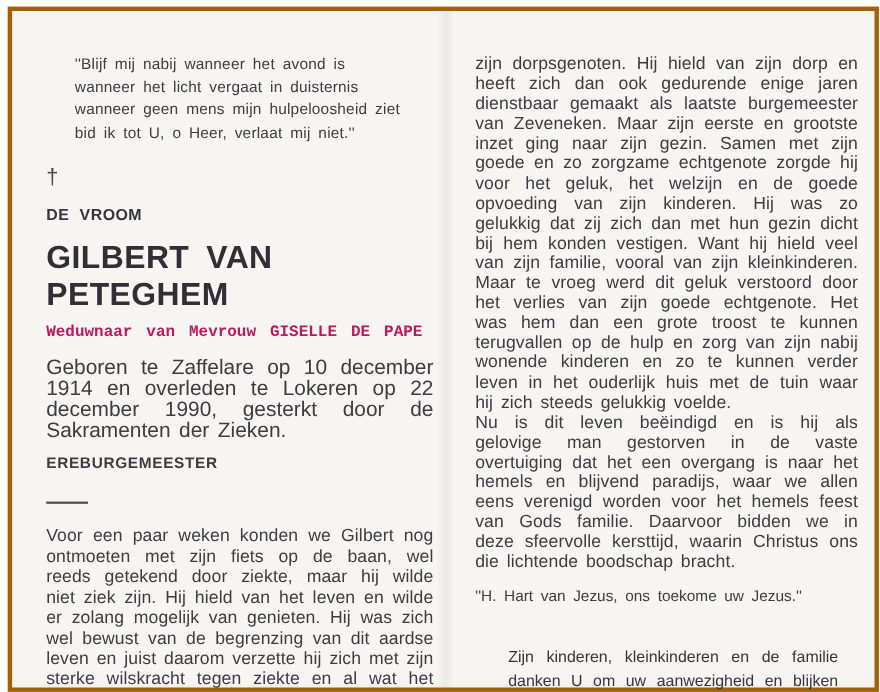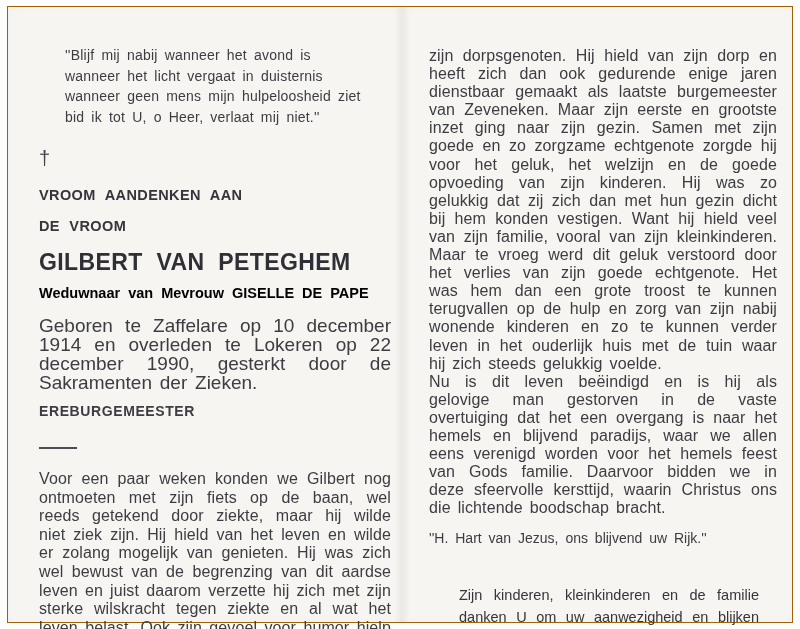--- a/index.html
+++ b/index.html
@@ -9,21 +9,21 @@
     height: 629px;
     background: #fdfdfc;
     font-family: "Liberation Sans", "DejaVu Sans", sans-serif;
     overflow: hidden;
   }
   .card {
     position: absolute;
     left: 7px; top: 6px;
     width: 784px; height: 615px;
     background: #f6f5f2;
-    border: 1px solid #a16207;
+    border: 4px solid #a16207;
     box-shadow: inset 0 0 6px rgba(0,0,0,0.03);
     color: #3c3c42;
   }
   .fold-line {
     position: absolute;
     left: 386px; top: 0; bottom: 0;
     width: 16px;
     background: linear-gradient(to right, rgba(0,0,0,0), rgba(0,0,0,0.05) 50%, rgba(0,0,0,0));
     pointer-events: none;
   }
@@ -55,32 +55,33 @@
     margin-top: 17px;
     font-size: 14.5px;
     font-weight: bold;
     word-spacing: 5px;
     letter-spacing: 0.4px;
     color: #35353b;
   }
   .dedication.second { margin-top: 15px; }
   .deceased-name {
     margin-top: 15px;
-    font-size: 23px;
+    font-size: 29px;
     font-weight: bold;
     letter-spacing: 0.4px;
     word-spacing: 7px;
     color: #2f2f35;
   }
   .spouse-line {
     margin-top: 9px;
     font-size: 14.5px;
     font-weight: bold;
     word-spacing: 4px;
-    color: #000000;
+    color: #be185d;
+    font-family: Liberation Mono, monospace;
   }
   .life-dates {
     margin-top: 15px;
     font-size: 19px;
     line-height: 19px;
     text-align: justify;
     word-spacing: 2.5px;
   }
   .honorific-title {
     margin-top: 11px;
@@ -135,21 +136,20 @@
   <div class="fold-line"></div>
 
   <div class="page-left">
     <div class="opening-quote">''Blijf mij nabij wanneer het avond is
 wanneer het licht vergaat in duisternis
 wanneer geen mens mijn hulpeloosheid ziet
 bid ik tot U, o Heer, verlaat mij niet.''</div>
 
     <div class="cross">†</div>
 
-    <div class="dedication">VROOM AANDENKEN AAN</div>
 
     <div class="dedication second">DE VROOM</div>
 
     <div class="deceased-name">GILBERT VAN PETEGHEM</div>
 
     <div class="spouse-line">Weduwnaar van Mevrouw GISELLE DE PAPE</div>
 
     <div class="life-dates">Geboren te Zaffelare op 10 december 1914 en overleden te Lokeren op 22 december 1990, gesterkt door de Sakramenten der Zieken.</div>
 
     <div class="honorific-title">EREBURGEMEESTER</div>
@@ -157,21 +157,21 @@
     <div class="separator-rule"></div>
 
     <p class="bio first">Voor een paar weken konden we Gilbert nog ontmoeten met zijn fiets op de baan, wel reeds getekend door ziekte, maar hij wilde niet ziek zijn. Hij hield van het leven en wilde er zolang mogelijk van genieten. Hij was zich wel bewust van de begrenzing van dit aardse leven en juist daarom verzette hij zich met zijn sterke wilskracht tegen ziekte en al wat het leven belast. Ook zijn gevoel voor humor hielp hem om vele problemen die zich in een mensenleven voordoen te ontwijken. Zo bracht hij een blijmoedige sfeer in de omgang met</p>
   </div>
 
   <div class="page-right">
     <p class="bio right">zijn dorpsgenoten. Hij hield van zijn dorp en heeft zich dan ook gedurende enige jaren dienstbaar gemaakt als laatste burgemeester van Zeveneken. Maar zijn eerste en grootste inzet ging naar zijn gezin. Samen met zijn goede en zo zorgzame echtgenote zorgde hij voor het geluk, het welzijn en de goede opvoeding van zijn kinderen. Hij was zo gelukkig dat zij zich dan met hun gezin dicht bij hem konden vestigen. Want hij hield veel van zijn familie, vooral van zijn kleinkinderen. Maar te vroeg werd dit geluk verstoord door het verlies van zijn goede echtgenote. Het was hem dan een grote troost te kunnen terugvallen op de hulp en zorg van zijn nabij wonende kinderen en zo te kunnen verder leven in het ouderlijk huis met de tuin waar hij zich steeds gelukkig voelde.</p>
 
     <p class="bio right">Nu is dit leven beëindigd en is hij als gelovige man gestorven in de vaste overtuiging dat het een overgang is naar het hemels en blijvend paradijs, waar we allen eens verenigd worden voor het hemels feest van Gods familie. Daarvoor bidden we in deze sfeervolle kersttijd, waarin Christus ons die lichtende boodschap bracht.</p>
 
-    <div class="closing-quote">''H. Hart van Jezus, ons blijvend uw Rijk.''</div>
+    <div class="closing-quote">''H. Hart van Jezus, ons toekome uw Jezus.''</div>
 
     <div class="acknowledgement">Zijn kinderen, kleinkinderen en de familie danken U om uw aanwezigheid en blijken van christelijk meeleven.</div>
 
     <div class="credits">
       <div>Rouwleiding Saey en De Ridder</div>
 
     </div>
   </div>
 </div>
 

